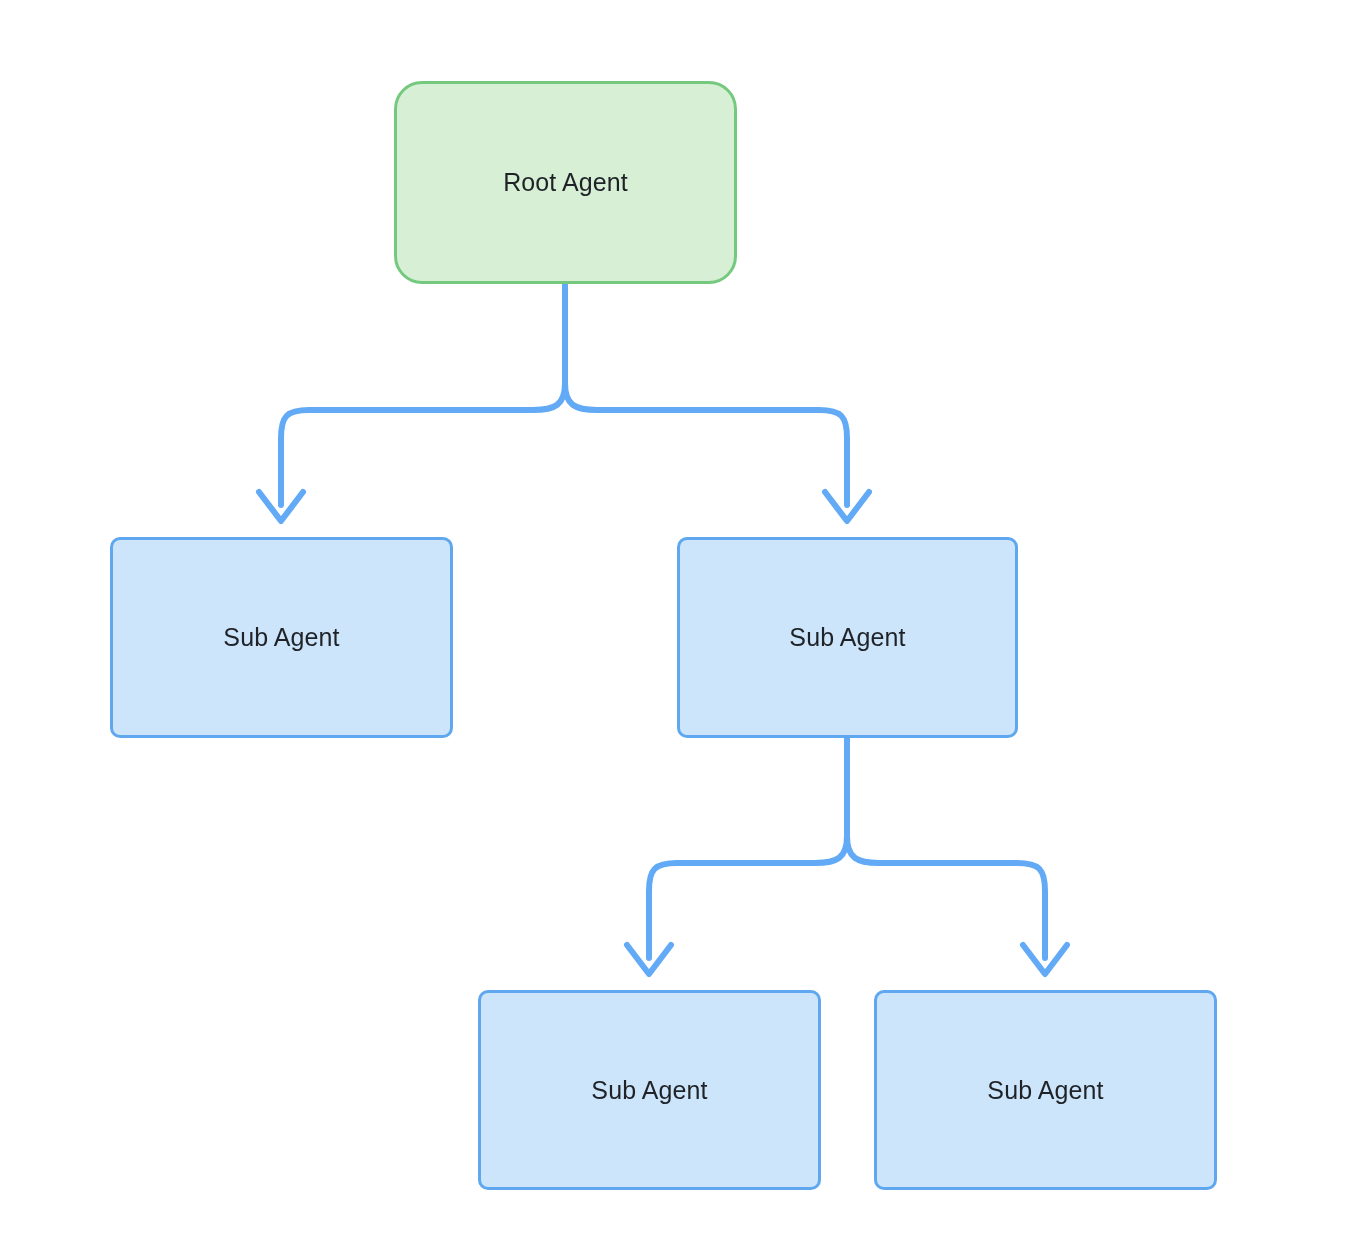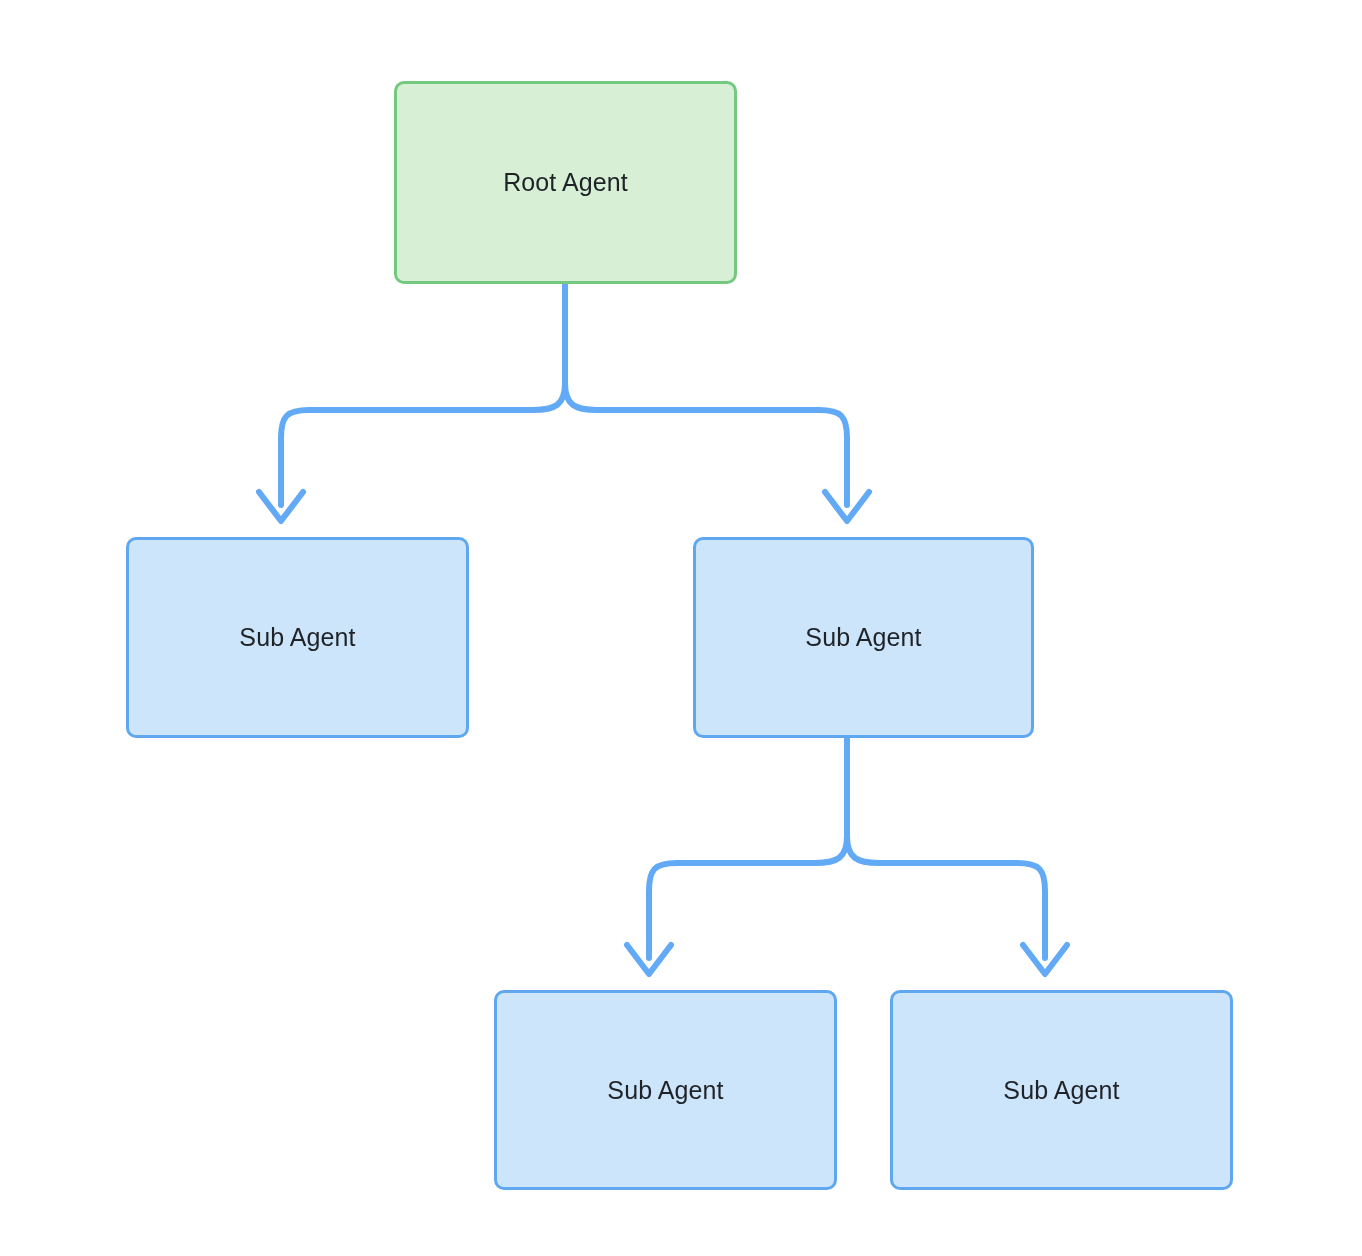--- a/index.html
+++ b/index.html
@@ -45,21 +45,20 @@
     white-space: nowrap;
     user-select: none;
   }
   .node--root {
     background: #d7f0d5;
     border-color: #74c97f;
   }
   .node--sub {
     background: #cde5fb;
     border-color: #5fa8ef;
-    margin-left: 16px;
   }
 </style>
 </head>
 <body>
 
 <div id="diagram-root">
 
   <svg id="edge-layer" viewBox="0 0 1362 1256" width="1362" height="1256" aria-hidden="true">
 
     <g>
@@ -96,21 +95,21 @@
       <path d="M 847 738
                L 847 836
                C 847 858, 857 863, 879 863
                L 1017 863
                C 1039 863, 1045 869, 1045 891
                L 1045 958" fill="none" stroke="#62aaf5" stroke-width="6" stroke-linecap="round" stroke-linejoin="round"></path>
       <path d="M 1023 945 L 1045 974 L 1067 945" fill="none" stroke="#62aaf5" stroke-width="6" stroke-linecap="round" stroke-linejoin="round"></path>
     </g>
   </svg>
 
-  <div class="node node--root" style="left:394px; top:81px; width:343px; height:203px;">
+  <div class="node node--root" style="left:394px; top:81px; width:343px; height:203px;border-radius:28px;">
     <span class="node-label">Root Agent</span>
   </div>
 
   <div class="node node--sub" style="left:110px; top:537px; width:343px; height:201px;">
     <span class="node-label">Sub Agent</span>
   </div>
 
   <div class="node node--sub" style="left:677px; top:537px; width:341px; height:201px;">
     <span class="node-label">Sub Agent</span>
   </div>

